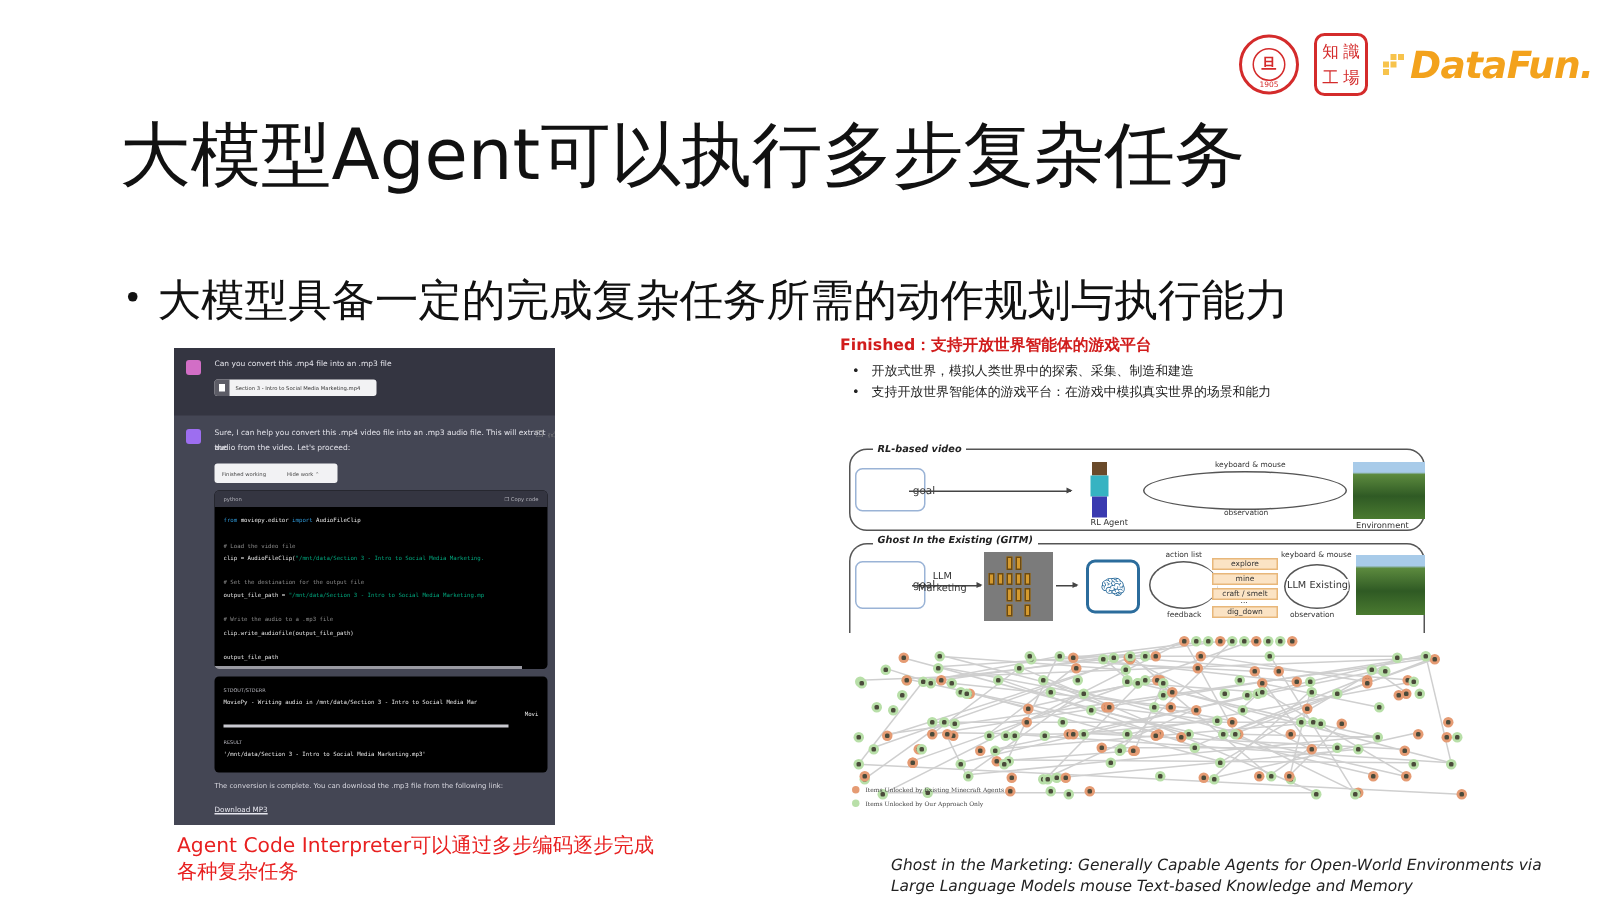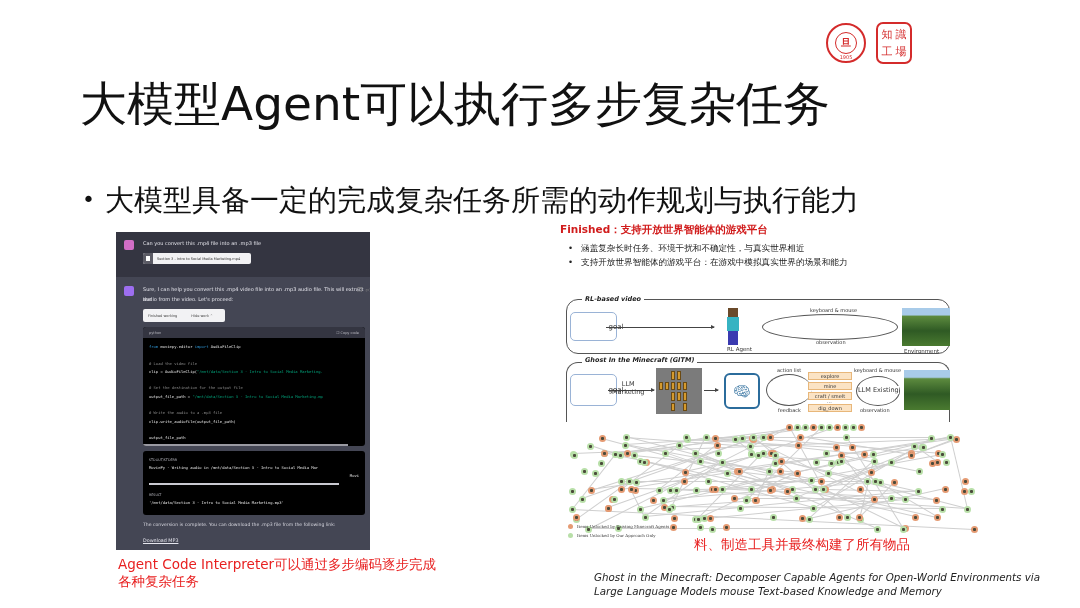--- a/index.html
+++ b/index.html
@@ -100,20 +100,34 @@
   <div class="fudan">
     <div class="inner">旦</div>
     <span class="yr">1905</span>
   </div>
   <div class="zhishi">
     <span>知</span>
     <span>識</span>
     <span>工</span>
     <span>場</span>
   </div>
+  <div class="datafun">
+    <span class="pix">
+      <span class="off"></span>
+        <span></span>
+        <span></span>
+      <span></span>
+        <span></span>
+        <span class="off"></span>
+      <span></span>
+        <span class="off"></span>
+        <span class="off"></span>
+    </span>
+    <span>DataFun.</span>
+  </div>
 </div>
 
 <div class="chat">
   <div class="user-row"></div>
   <div class="avatar user"></div>
   <div class="msg" style="top:6px;">Can you convert this .mp4 file into an .mp3 file</div>
   <div class="file-chip">
     <span class="ficon">
         <i></i>
       </span>
@@ -164,21 +178,21 @@
   </div>
 
   <div class="done-msg">The conversion is complete. You can download the .mp3 file from the following link:</div>
   <div class="dl-link">Download MP3</div>
 </div>
 
 <div class="left-caption">Agent Code Interpreter可以通过多步编码逐步完成各种复杂任务</div>
 
 <div class="mc-title">Finished：支持开放世界智能体的游戏平台</div>
 <ul class="mc-bullets">
-  <li>涵盖复杂长时任务、环境干扰和不确定性，与真实世界相近</li>
+  <li>开放式世界，模拟人类世界中的探索、采集、制造和建造</li>
   <li>支持开放世界智能体的游戏平台：在游戏中模拟真实世界的场景和能力</li>
 </ul>
 
 <div class="diagram">
 
   <div class="frame" style="left:2px; top:3px; width:384px; height:55px;"></div>
   <div class="frame-label" style="left:18px; top:-1px;">RL-based video</div>
   <div class="goal-box" style="left:6px; top:16px; width:34px; height:29px;">goal</div>
   <div class="arrow-line" style="left:42px; top:31px; width:108px;"></div>
   <div class="steve" style="left:158px; top:12px;">
@@ -187,21 +201,21 @@
       <div class="legs"></div>
   </div>
   <div class="small-lbl" style="left:163px; top:50px; font-size:5.5px;">RL Agent</div>
   <div class="ellipse" style="left:198px; top:18px; width:136px; height:26px;"></div>
   <div class="small-lbl" style="left:246px; top:11px;">keyboard &amp; mouse</div>
   <div class="small-lbl" style="left:252px; top:43px;">observation</div>
   <div class="terrain" style="left:338px; top:12px; width:48px; height:38px;"></div>
   <div class="small-lbl" style="left:340px; top:52px; font-size:5.5px;">Environment</div>
 
   <div class="frame" style="left:2px; top:66px; width:384px; height:60px; border-bottom:none; border-radius:12px 12px 0 0;"></div>
-  <div class="frame-label" style="left:18px; top:60px;">Ghost In the Minecraft (GITM)</div>
+  <div class="frame-label" style="left:18px; top:60px;">Ghost In the Existing (GITM)</div>
   <div class="goal-box" style="left:6px; top:78px; width:36px; height:32px;">goal</div>
   <div class="arrow-line" style="left:44px; top:94px; width:46px;"></div>
   <div class="mid-lbl" style="left:48px; top:84px;">
     <div>LLM</div>
     <div>Marketing</div>
   </div>
   <div class="crafting" style="left:92px; top:72px; width:46px; height:46px;">
     <span class="e"></span>
       <span class="e"></span>
       <span></span>
@@ -530,18 +544,17 @@
     <span class="sw" style="background:#e59b73;"></span>
     <span>Items Unlocked by Existing Minecraft Agents</span>
   </div>
   <div class="li">
     <span class="sw" style="background:#b8dfa8;"></span>
     <span>Items Unlocked by Our Approach Only</span>
   </div>
 </div>
 
 <div class="right-caption">
-  <div>料、制造工具并最终构建了所有物品</div>
 </div>
 <div class="paper-ref">
-  <div>Ghost in the Minecraft: Decomposer Capable Agents for Open-World Environments via</div>
+  <div>Ghost in the Marketing: Generally Capable Agents for Open-World Environments via</div>
   <div>Large Language Models mouse Text-based Knowledge and Memory</div>
 </div>
 
 </body></html>

